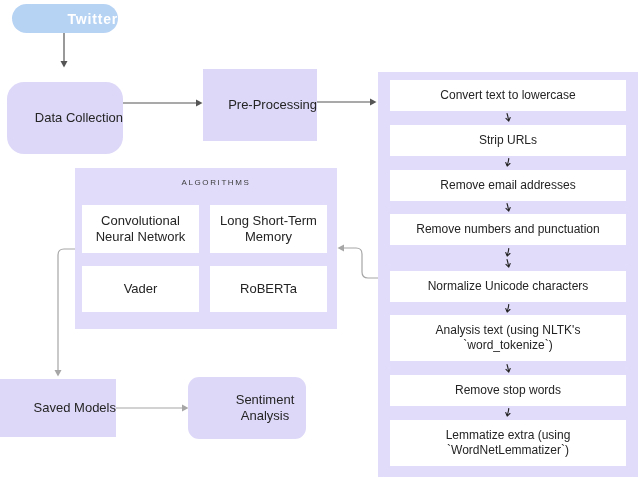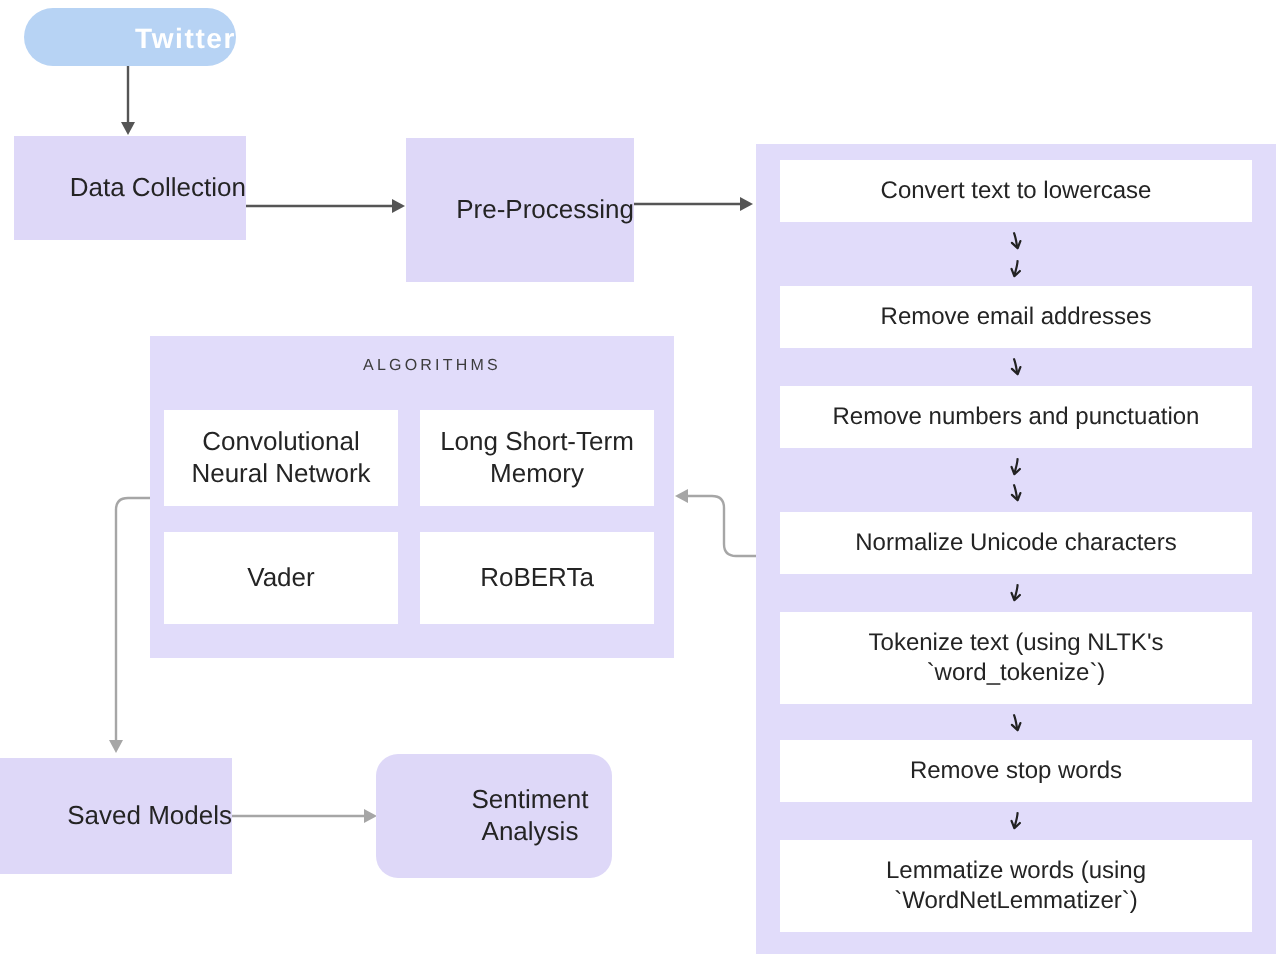--- a/index.html
+++ b/index.html
@@ -27,21 +27,21 @@
   .node{
     position:absolute;background:var(--node-fill);
     display:flex;align-items:center;justify-content:flex-end;
     text-align:center;font-size:13px;line-height:16px;color:var(--text);
   }
   .twitter{
     left:12px;top:4px;width:106px;height:29px;border-radius:15px;
     background:var(--twitter-fill);color:var(--twitter-text);
     font-weight:bold;font-size:14px;letter-spacing:.8px;
   }
-  .dc{left:7px;top:68px;width:116px;height:52px;}
+  .dc{left:7px;top:82px;width:116px;height:72px;border-radius:17px;}
   .pp{left:203px;top:69px;width:114px;height:72px;}
   .sm{left:0px;top:379px;width:116px;height:58px;}
   .sa{left:188px;top:377px;width:118px;height:62px;border-radius:11px;}
   .sa span{display:inline-block;max-width:82px;}
 
   .panel-steps{
     position:absolute;left:378px;top:72px;width:260px;height:405px;
     background:var(--panel-fill);box-sizing:border-box;
     padding:8px 12px 11px 12px;
     display:flex;flex-direction:column;justify-content:space-between;
@@ -120,20 +120,23 @@
   </div>
 
   <div class="panel-steps">
       <div class="step">
         <span>Convert text to lowercase</span>
       </div>
       <div class="arrow-step"><svg width="8" height="9" viewBox="0 0 8 9" style="transform:rotate(-14deg)">
      <path d="M4 0.3 C4.3 2.5 4.1 4.5 3.9 6.8" fill="none" stroke="#222" stroke-width="1.1" stroke-linecap="round"></path>
      <path d="M1.8 4.9 L3.9 8.2 L6.1 5.1" fill="none" stroke="#222" stroke-width="1.1" stroke-linecap="round" stroke-linejoin="round"></path>
    </svg></div>
+      <div class="step">
+        <span>Strip URLs</span>
+      </div>
       <div class="arrow-step"><svg width="8" height="9" viewBox="0 0 8 9" style="transform:rotate(11deg)">
      <path d="M4 0.3 C4.3 2.5 4.1 4.5 3.9 6.8" fill="none" stroke="#222" stroke-width="1.1" stroke-linecap="round"></path>
      <path d="M1.8 4.9 L3.9 8.2 L6.1 5.1" fill="none" stroke="#222" stroke-width="1.1" stroke-linecap="round" stroke-linejoin="round"></path>
    </svg></div>
       <div class="step">
         <span>Remove email addresses</span>
       </div>
       <div class="arrow-step"><svg width="8" height="9" viewBox="0 0 8 9" style="transform:rotate(-14deg)">
      <path d="M4 0.3 C4.3 2.5 4.1 4.5 3.9 6.8" fill="none" stroke="#222" stroke-width="1.1" stroke-linecap="round"></path>
      <path d="M1.8 4.9 L3.9 8.2 L6.1 5.1" fill="none" stroke="#222" stroke-width="1.1" stroke-linecap="round" stroke-linejoin="round"></path>
@@ -150,35 +153,35 @@
      <path d="M1.8 4.9 L3.9 8.2 L6.1 5.1" fill="none" stroke="#222" stroke-width="1.1" stroke-linecap="round" stroke-linejoin="round"></path>
    </svg></div>
       <div class="step">
         <span>Normalize Unicode characters</span>
       </div>
       <div class="arrow-step"><svg width="8" height="9" viewBox="0 0 8 9" style="transform:rotate(11deg)">
      <path d="M4 0.3 C4.3 2.5 4.1 4.5 3.9 6.8" fill="none" stroke="#222" stroke-width="1.1" stroke-linecap="round"></path>
      <path d="M1.8 4.9 L3.9 8.2 L6.1 5.1" fill="none" stroke="#222" stroke-width="1.1" stroke-linecap="round" stroke-linejoin="round"></path>
    </svg></div>
       <div class="step">
-        <span>Tokenize text (using NLTK's `word_tokenize`)</span>
+        <span>Analysis text (using NLTK's `word_tokenize`)</span>
       </div>
       <div class="arrow-step"><svg width="8" height="9" viewBox="0 0 8 9" style="transform:rotate(-14deg)">
      <path d="M4 0.3 C4.3 2.5 4.1 4.5 3.9 6.8" fill="none" stroke="#222" stroke-width="1.1" stroke-linecap="round"></path>
      <path d="M1.8 4.9 L3.9 8.2 L6.1 5.1" fill="none" stroke="#222" stroke-width="1.1" stroke-linecap="round" stroke-linejoin="round"></path>
    </svg></div>
       <div class="step">
         <span>Remove stop words</span>
       </div>
       <div class="arrow-step"><svg width="8" height="9" viewBox="0 0 8 9" style="transform:rotate(11deg)">
      <path d="M4 0.3 C4.3 2.5 4.1 4.5 3.9 6.8" fill="none" stroke="#222" stroke-width="1.1" stroke-linecap="round"></path>
      <path d="M1.8 4.9 L3.9 8.2 L6.1 5.1" fill="none" stroke="#222" stroke-width="1.1" stroke-linecap="round" stroke-linejoin="round"></path>
    </svg></div>
       <div class="step">
-        <span>Lemmatize words (using `WordNetLemmatizer`)</span>
+        <span>Lemmatize extra (using `WordNetLemmatizer`)</span>
       </div>
     </div>
 
   <div class="panel-algo">
     <div class="algo-title">ALGORITHMS</div>
     <div class="algo-grid">
         <div class="algo-item">
           <span>Convolutional Neural Network</span>
         </div>
         <div class="algo-item">

